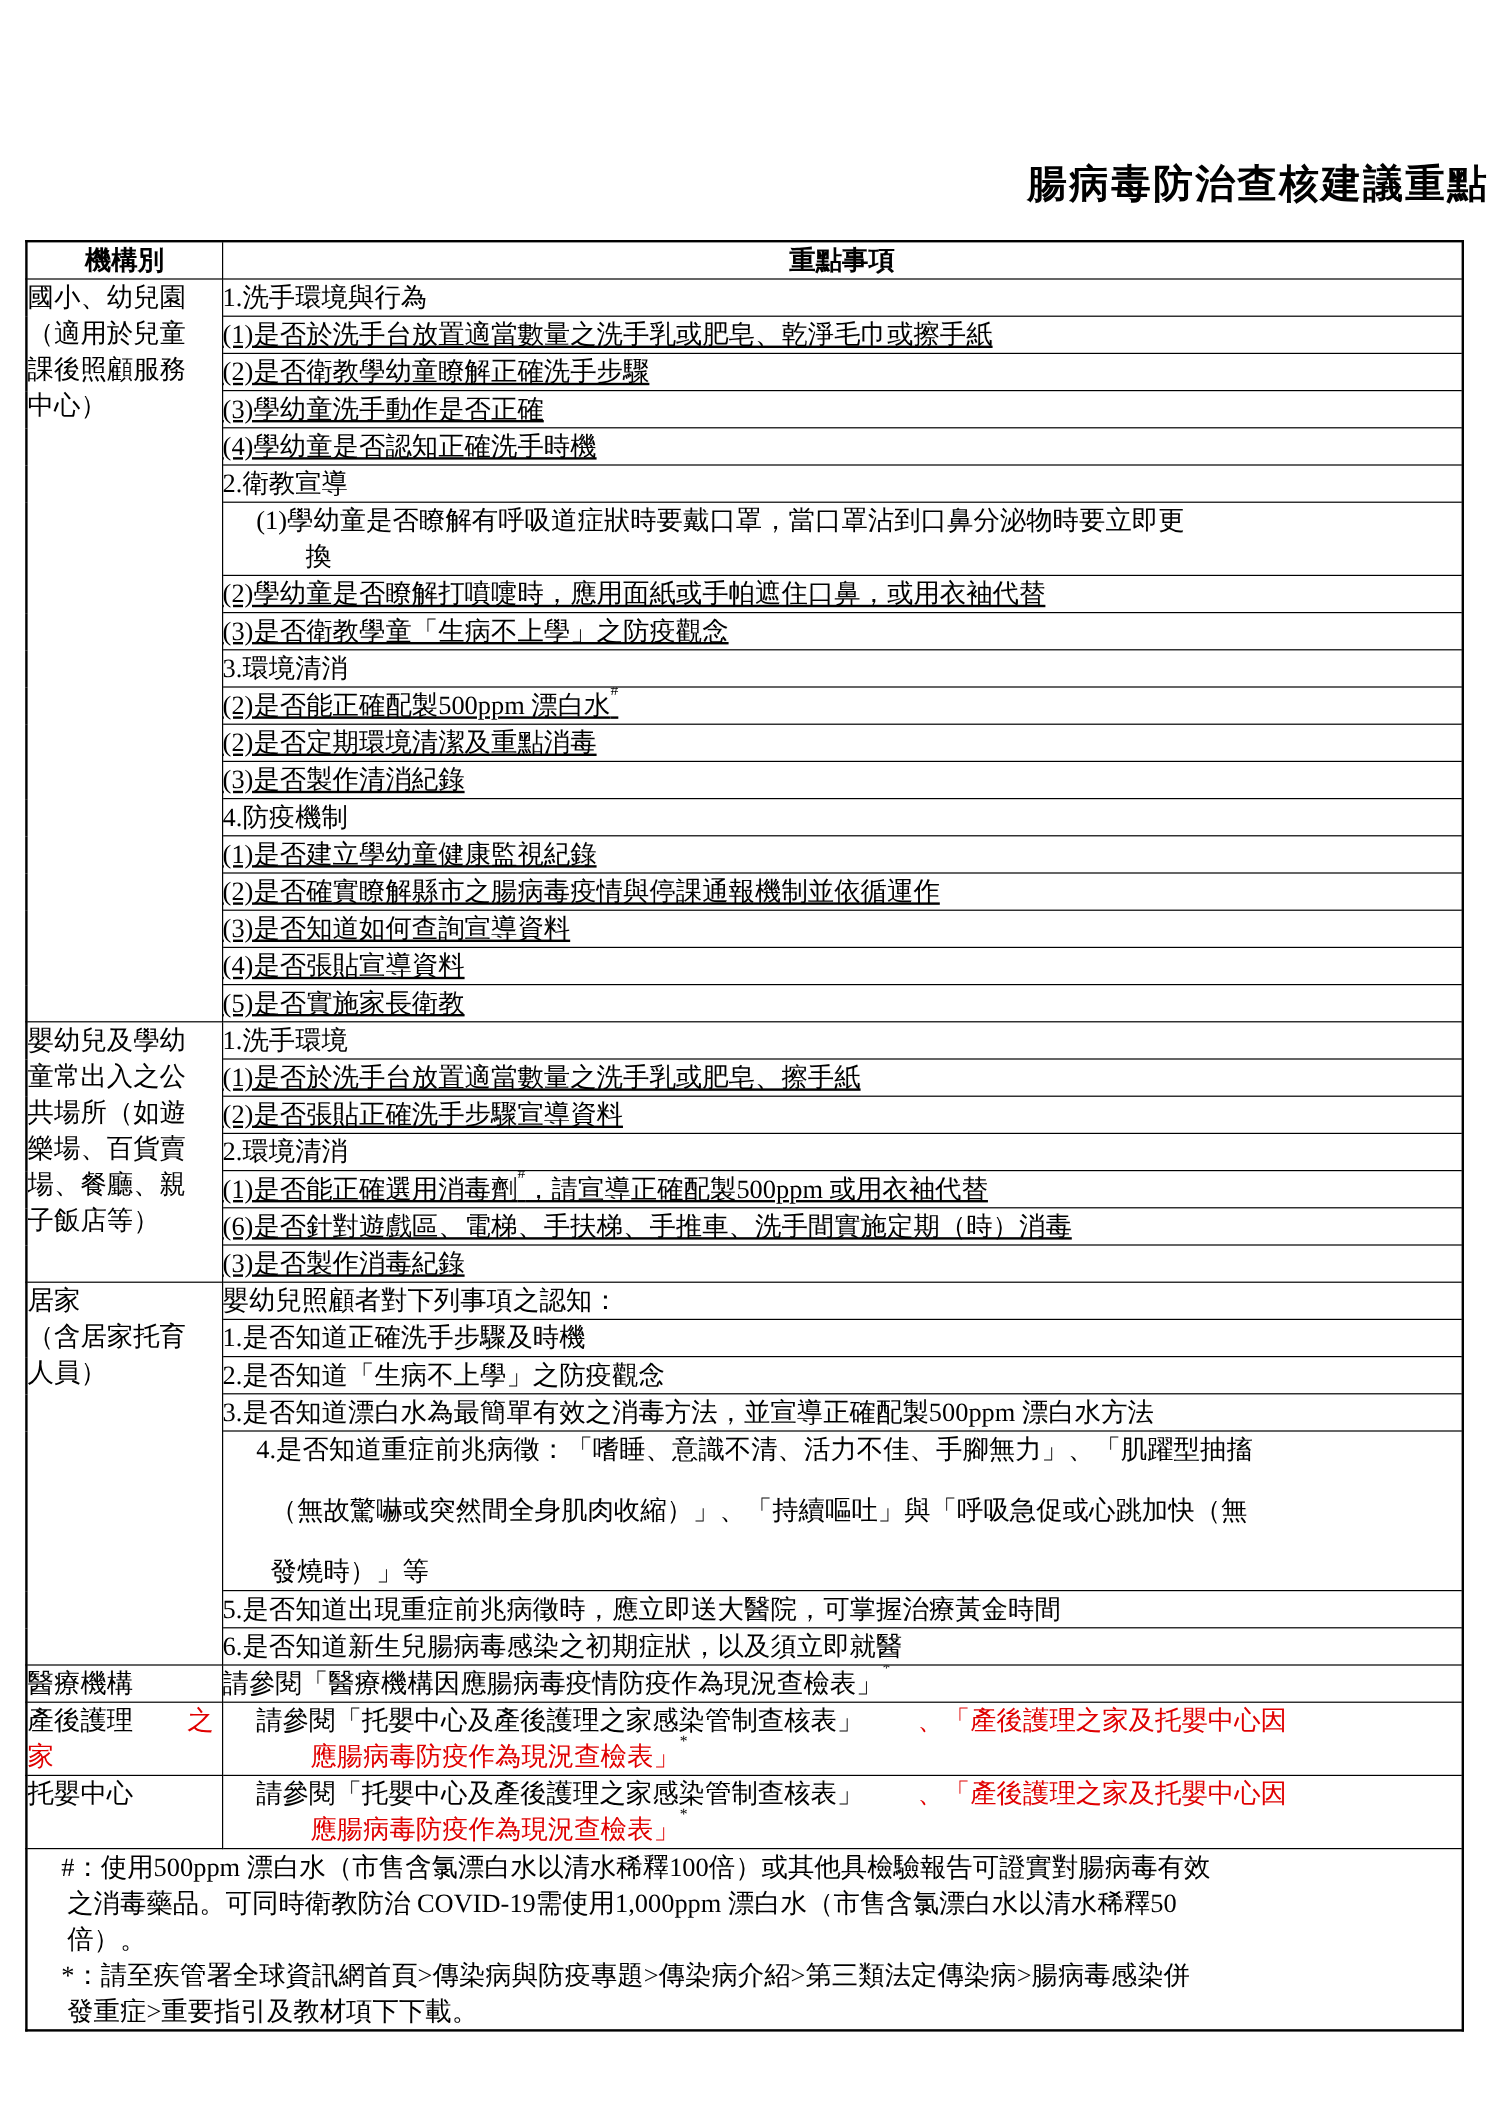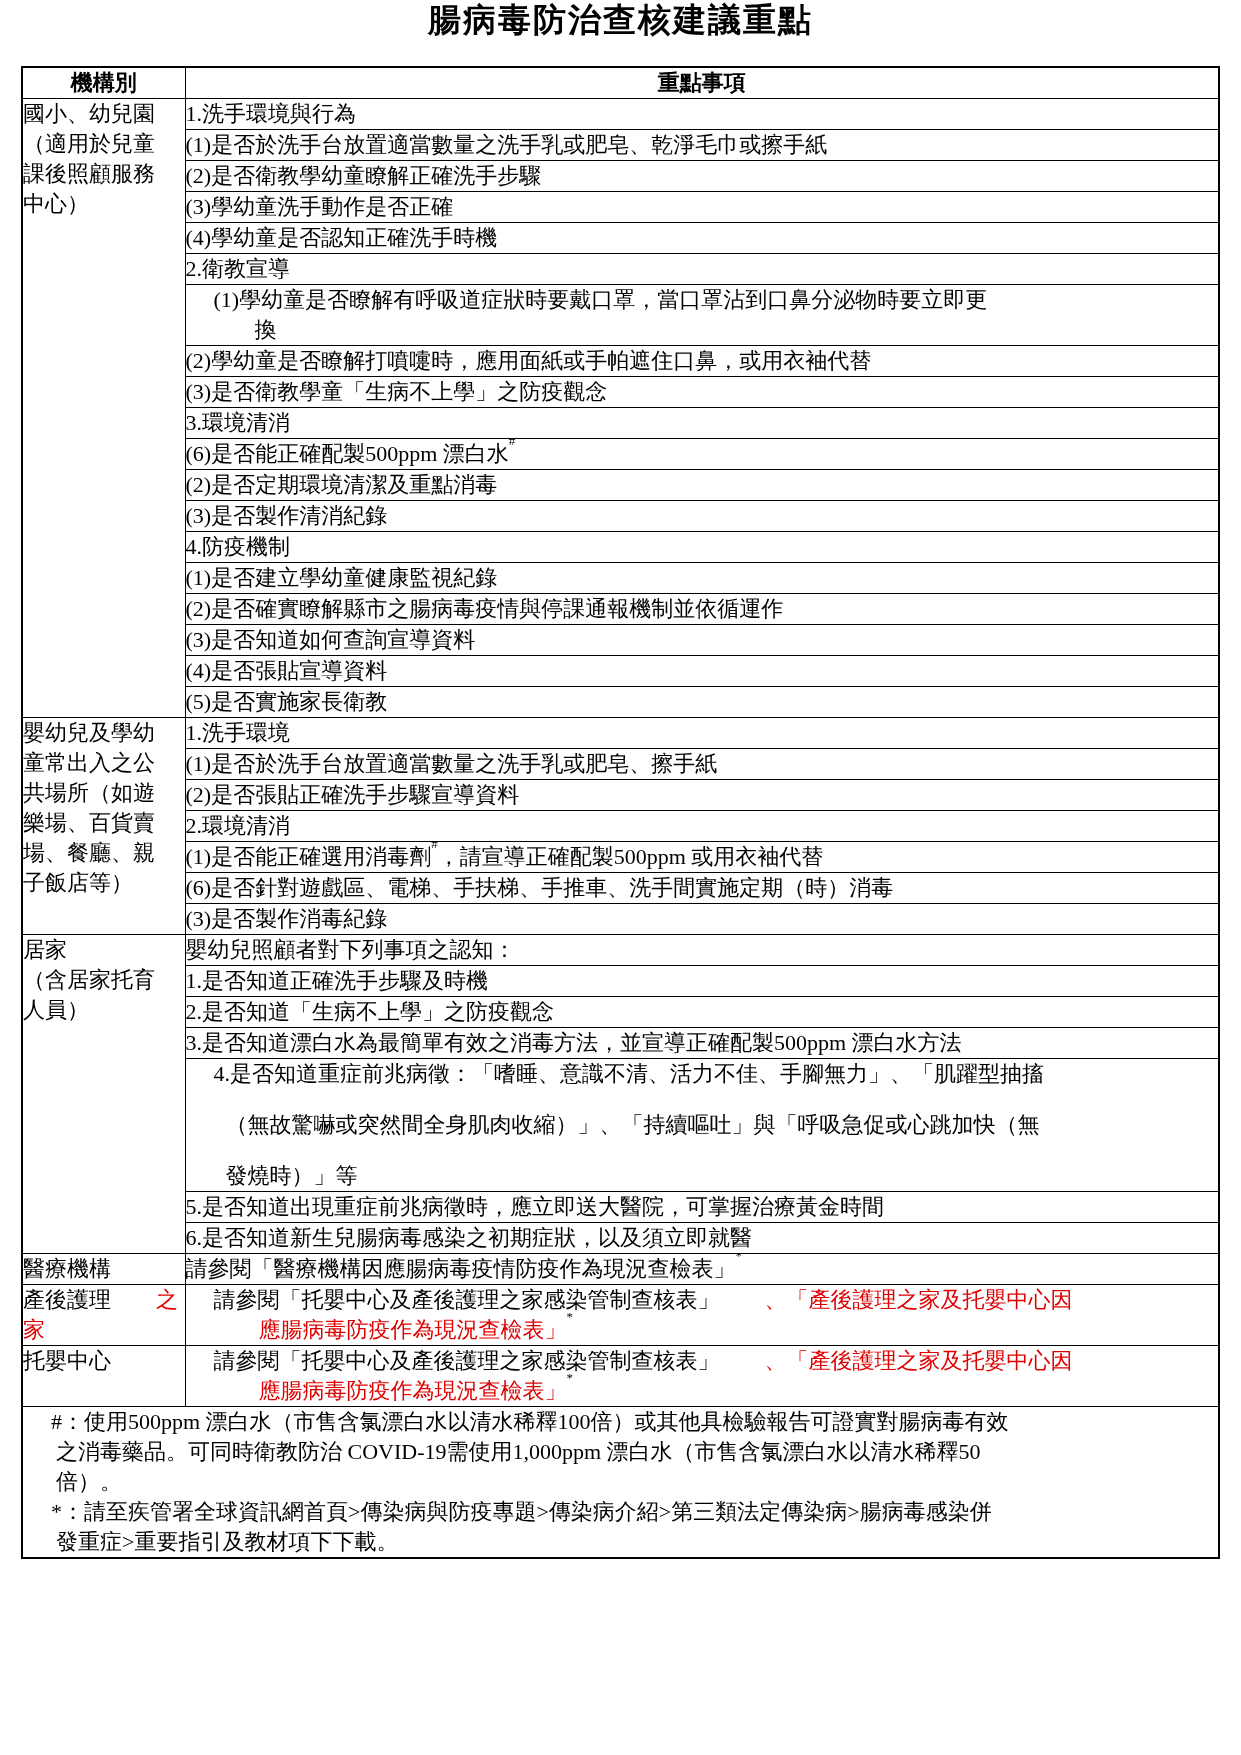--- a/index.html
+++ b/index.html
@@ -6,21 +6,22 @@
   .page{
     position:relative;
     width:1241px;
     height:1755px;
     background:#ffffff;
     font-family:"Liberation Serif","DejaVu Serif",serif;
     color:#000;
     overflow:hidden;
   }
   .title{
-    text-align:center;
+    padding-top:134px;
+    text-align:right;
     font-size:33px;
     font-weight:bold;
     letter-spacing:2px;
     line-height:40px;
   }
   table.checklist{
     border-collapse:collapse;
     table-layout:fixed;
     width:1199px;
     margin:26px auto 0 auto;
@@ -43,21 +44,21 @@
   td.label{
     padding:3px 7px 0 7px;
     line-height:37px;
   }
   td.item{
     padding:0 6px 0 6px;
   }
   .h1{height:30px;}
   .h2{height:60px;}
   .h3{height:90px;}
-  .sub{padding-left:31px;}
+  .sub{padding-left:31px;text-decoration:underline;}
   .line{white-space:nowrap;padding-left:28px;}
   .l-cont{padding-left:69px;}
   .l-cont2{padding-left:40px;margin-top:21px;}
   sup.fnmark{
     font-size:13px;
     line-height:0;
     position:relative;
     top:-8px;
     color:#000;
   }
@@ -121,21 +122,21 @@
           <td class="item sub h1">(2)學幼童是否瞭解打噴嚏時，應用面紙或手帕遮住口鼻，或用衣袖代替</td>
         </tr>
     <tr>
           <td class="item sub h1">(3)是否衛教學童「生病不上學」之防疫觀念</td>
         </tr>
     <tr>
           <td class="item h1">3.環境清消</td>
         </tr>
     <tr>
       <td class="item sub h1">
-        <span>(6)是否能正確配製500ppm 漂白水</span><sup class="fnmark">#</sup>
+        <span>(2)是否能正確配製500ppm 漂白水</span><sup class="fnmark">#</sup>
       </td>
     </tr>
     <tr>
           <td class="item sub h1">(2)是否定期環境清潔及重點消毒</td>
         </tr>
     <tr>
           <td class="item sub h1">(3)是否製作清消紀錄</td>
         </tr>
     <tr>
           <td class="item h1">4.防疫機制</td>

